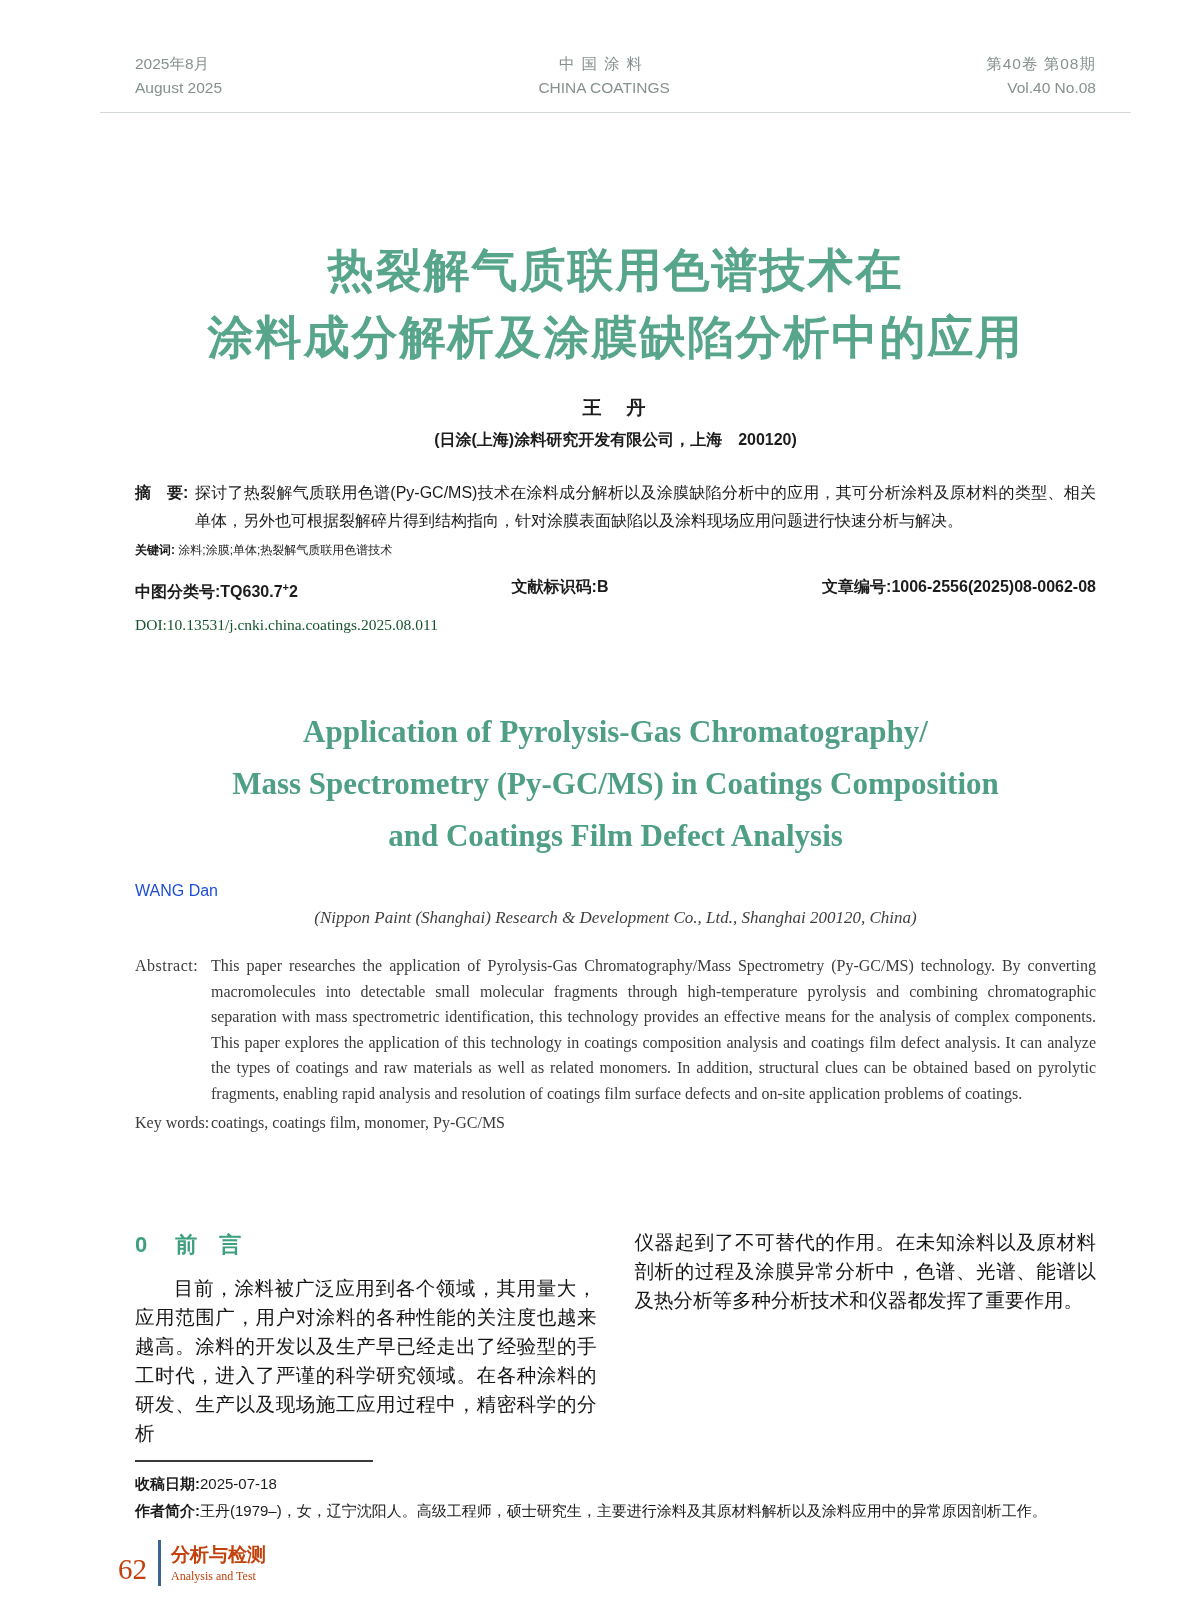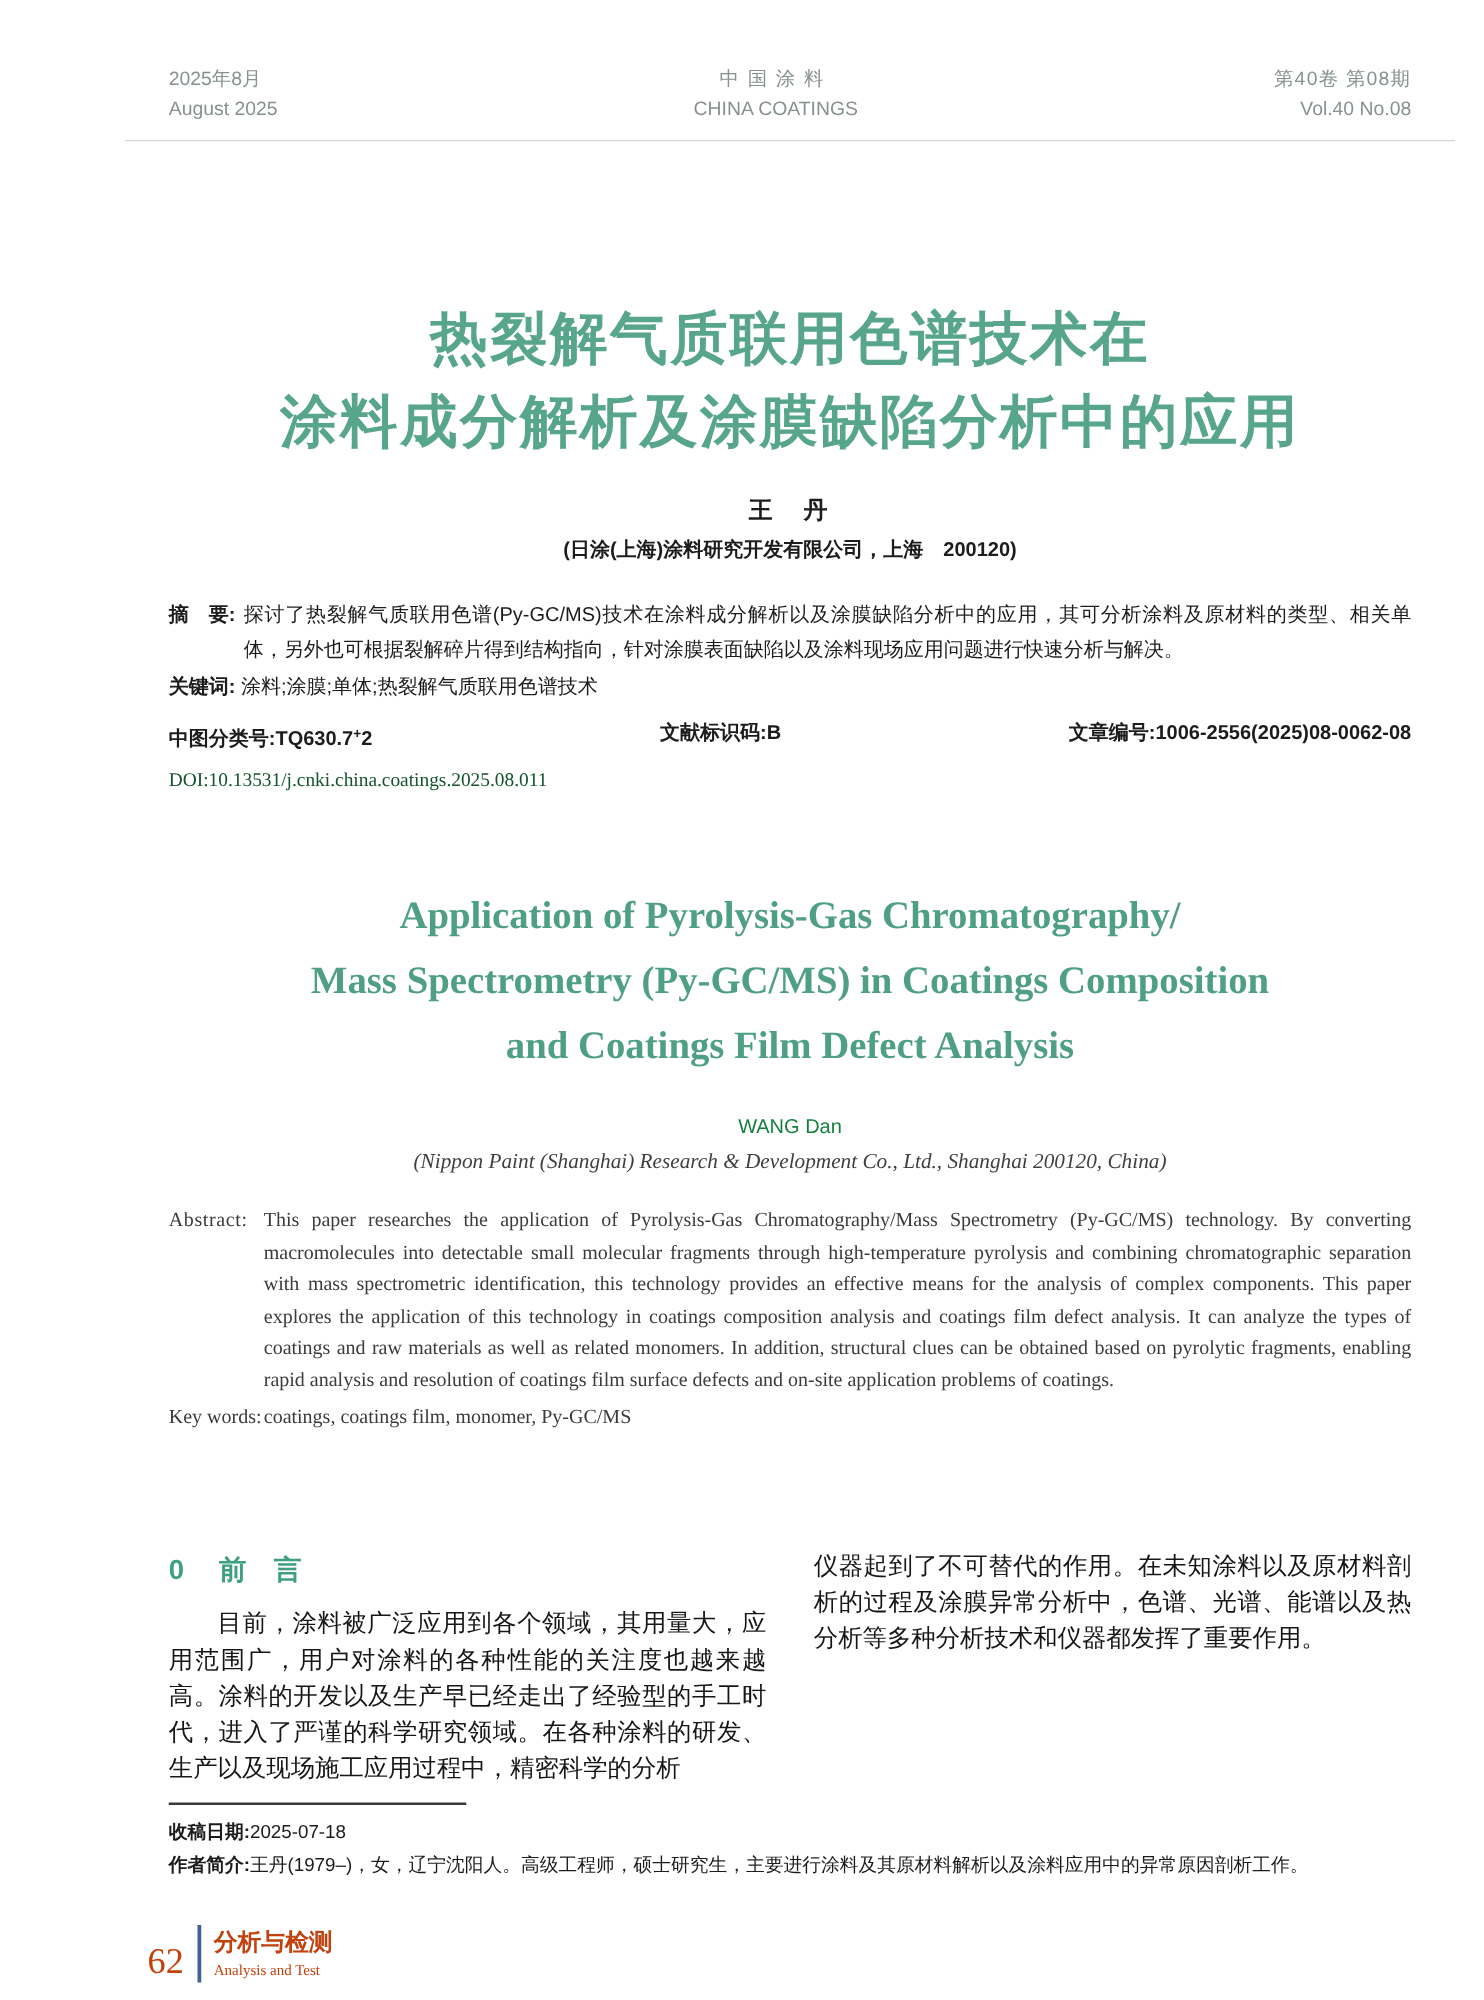--- a/index.html
+++ b/index.html
@@ -1,47 +1,47 @@
 <!DOCTYPE html>
 <html><head>
 <meta charset="utf-8">
 <style>
   html,body{margin:0;padding:0;background:#ffffff;}
   .page{
     width:1187px;height:1600px;background:#ffffff;position:relative;
-    box-sizing:border-box;padding:52px 58px 0 135px;overflow:hidden;
+    box-sizing:border-box;padding:52px 91px 0 135px;overflow:hidden;
     font-family:"Liberation Sans",sans-serif;color:#1c1c1c;
   }
   
   .hdr{display:flex;justify-content:space-between;align-items:flex-start;
        color:#879190;font-size:15.5px;line-height:24px;}
   .hdr-center{text-align:center;}
   .hdr-center .zh{letter-spacing:7px;}
   .hdr-right{text-align:right;}
   .hdr-right .zh{letter-spacing:1px;}
   .hdr-rule{height:1px;background:#d2d8d6;margin:12px -35px 0 -35px;}
   
   .title-zh{margin-top:124px;text-align:center;color:#57a58b;font-weight:bold;
             font-size:46px;line-height:67px;letter-spacing:2px;}
   .author-zh{margin-top:24px;text-align:center;font-size:19px;font-weight:bold;letter-spacing:3px;}
   .affil-zh{margin-top:9px;text-align:center;font-size:16px;font-weight:bold;}
   
   .abs-zh{margin-top:28px;display:flex;font-size:16px;line-height:28px;}
   .abs-zh .label{font-weight:bold;width:60px;flex:none;}
   .abs-zh .text{flex:1;text-align:justify;}
-  .kw-zh{margin-top:1px;font-size:16px;line-height:28px;}
+  .kw-zh{margin-top:1px;font-size:12px;line-height:28px;}
   .kw-zh .label{font-weight:bold;}
   .meta-row{margin-top:10px;display:flex;justify-content:space-between;
             font-size:16px;font-weight:bold;line-height:26px;}
   .meta-row sup{font-size:11px;}
   .doi{margin-top:11px;font-family:"Liberation Serif",serif;font-size:15.5px;color:#14532d;}
   
   .title-en{margin-top:72px;text-align:center;color:#4f9f86;font-weight:bold;
             font-family:"Liberation Serif",serif;font-size:31px;line-height:52px;}
-  .author-en{margin-top:31px;text-align:center;font-size:16px;color:#15803d;}
+  .author-en{margin-top:20px;font-size:16px;color:#1d4ed8;}
   .affil-en{margin-top:8px;text-align:center;font-family:"Liberation Serif",serif;
             font-style:italic;font-size:17px;color:#3f3f3f;}
   
   .abs-en{margin-top:25px;display:flex;font-family:"Liberation Serif",serif;
           font-size:16px;line-height:25.5px;color:#3b3b3b;}
   .abs-en .label{width:76px;flex:none;white-space:nowrap;letter-spacing:.5px;}
   .abs-en .text{flex:1;text-align:justify;}
   .kw-en{margin-top:4px;display:flex;font-family:"Liberation Serif",serif;
          font-size:16px;color:#3b3b3b;line-height:25.5px;}
   .kw-en .label{width:76px;flex:none;white-space:nowrap;}

